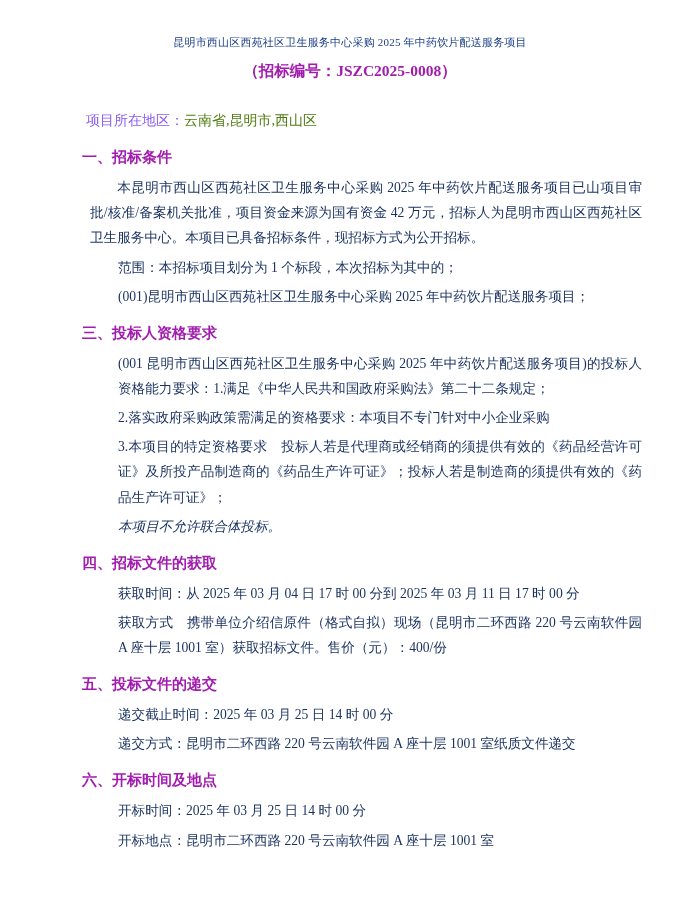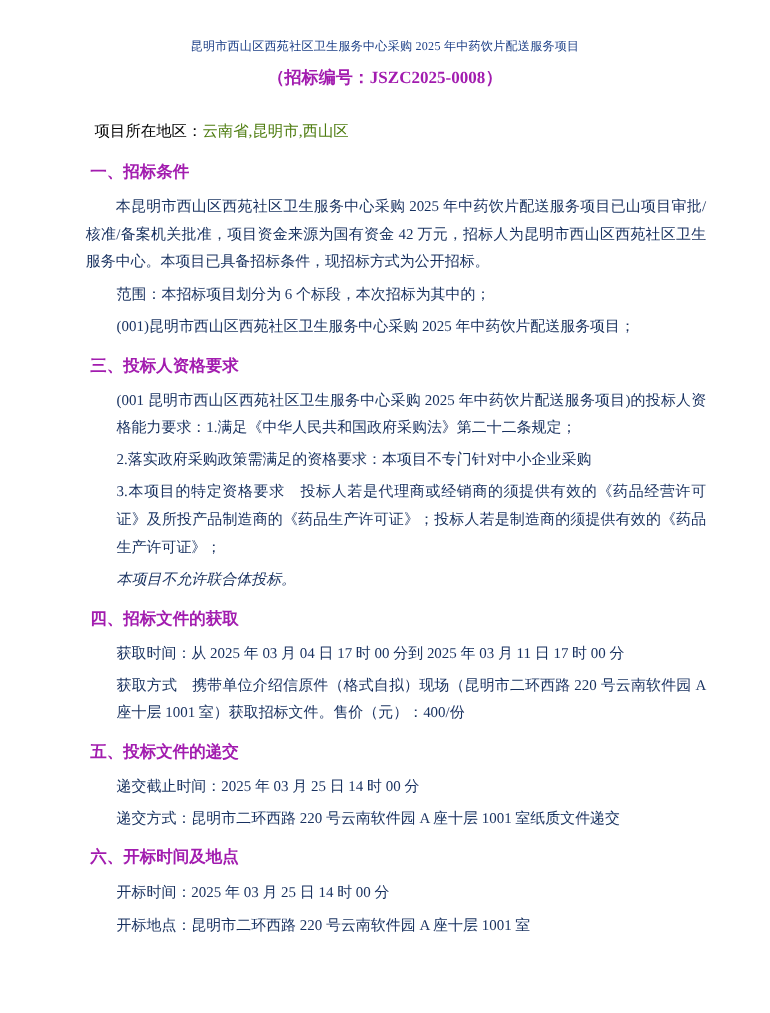--- a/index.html
+++ b/index.html
@@ -37,21 +37,21 @@
     color: #a21caf;
     line-height: 1.6;
     margin-top: 8px;
   }
   .loc-line {
     font-size: 14px;
     color: #1b3e86;
     margin: 0 0 10px 28px;
     line-height: 1.7;
   }
-  .loc-line .label { color: #000000; }
+  .loc-line .label { color: #8b5cf6; }
   .loc-line .value { color: #4d7c0f; }
 
   h2.section {
     font-size: 15px;
     font-weight: bold;
     color: #a21caf;
     margin: 12px 0 6px 24px;
     line-height: 1.6;
   }
   p.para {
@@ -62,21 +62,21 @@
     color: #17305f;
     text-align: justify;
   }
   p.para.indent-block {
     margin-left: 28px;
     text-indent: 0;
   }
   .blue { color: #2f6fbf; }
   .italic-note { font-style: italic; color: #17305f; }
   .wrap {
-    margin-left: 20px;
+    margin-left: 32px;
   }
 </style>
 </head>
 <body>
 
 <div class="page">
 
   <div class="title-block">
     <div class="doc-title">昆明市西山区西苑社区卫生服务中心采购 2025 年中药饮片配送服务项目</div>
     <div class="doc-subtitle">（招标编号：JSZC2025-0008）</div>
@@ -85,21 +85,21 @@
   <p class="loc-line">
     <span class="label">项目所在地区：</span><span class="value">云南省,昆明市,西山区</span>
   </p>
 
   <h2 class="section">一、招标条件</h2>
   <div class="wrap">
     <p class="para">本昆明市西山区西苑社区卫生服务中心采购 2025 年中药饮片配送服务项目已山项目审批/核准/备案机关批准，项目资金来源为国有资金 42 万元，招标人为昆明市西山区西苑社区卫生服务中心。本项目已具备招标条件，现招标方式为公开招标。</p>
   </div>
 
   <div class="wrap">
-    <p class="para indent-block">范围：本招标项目划分为 6 个标段，本次招标为其中的；</p>
+    <p class="para indent-block">范围：本招标项目划分为 1 个标段，本次招标为其中的；</p>
     <p class="para indent-block blue">(001)昆明市西山区西苑社区卫生服务中心采购 2025 年中药饮片配送服务项目；</p>
   </div>
 
   <h2 class="section">三、投标人资格要求</h2>
   <div class="wrap">
     <p class="para indent-block blue">(001 昆明市西山区西苑社区卫生服务中心采购 2025 年中药饮片配送服务项目)的投标人资格能力要求：1.满足《中华人民共和国政府采购法》第二十二条规定；</p>
     <p class="para indent-block blue">2.落实政府采购政策需满足的资格要求：本项目不专门针对中小企业采购</p>
     <p class="para indent-block blue">3.本项目的特定资格要求　投标人若是代理商或经销商的须提供有效的《药品经营许可证》及所投产品制造商的《药品生产许可证》；投标人若是制造商的须提供有效的《药品生产许可证》；</p>
     <p class="para indent-block italic-note">本项目不允许联合体投标。</p>
   </div>

